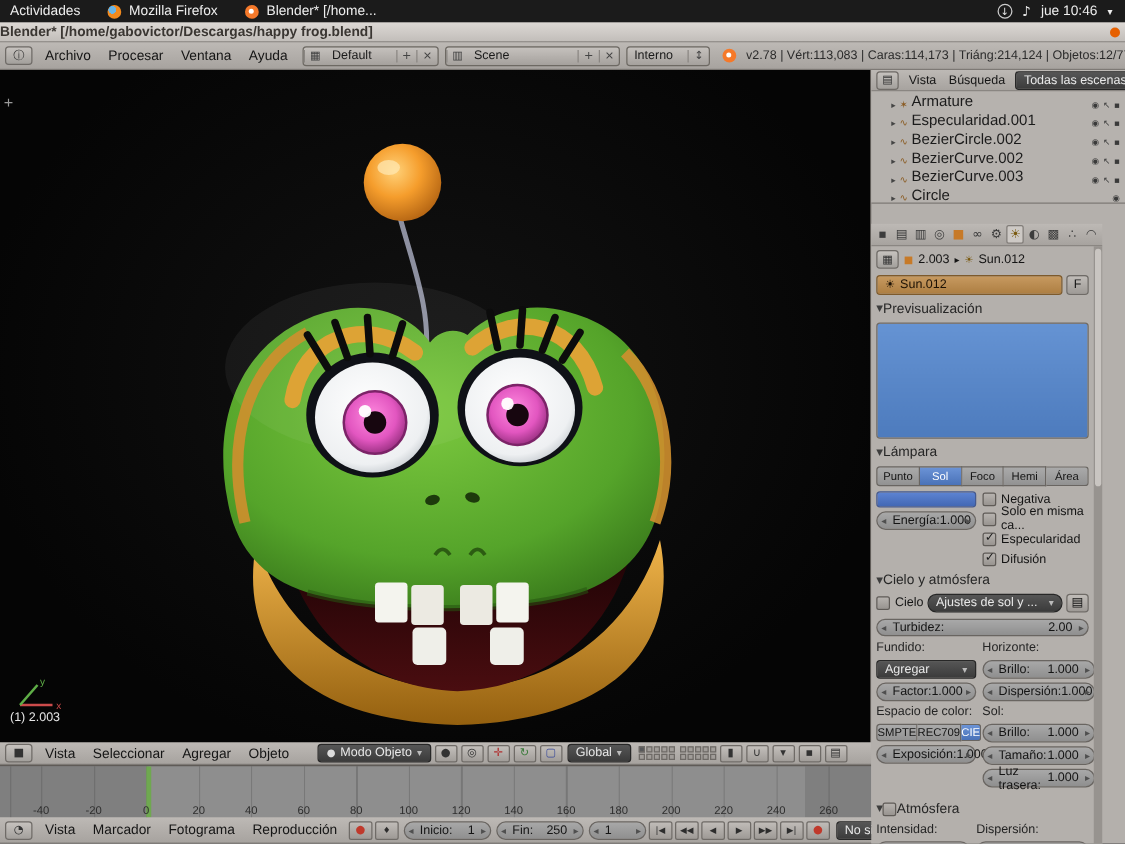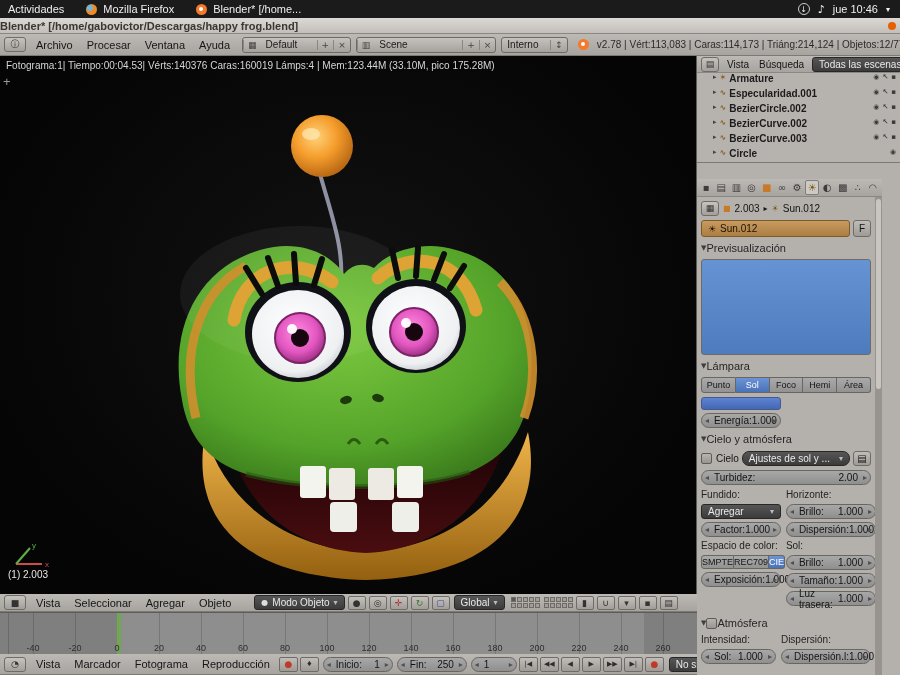--- a/index.html
+++ b/index.html
@@ -116,22 +116,22 @@
           background:linear-gradient(#c0bcb8,#9e9a96); font-size:7px; color:#2d2d2d;
           display:flex; align-items:center; justify-content:center; flex:none; }
   .rec { color:#c0392b !important; font-size:9px; }
 
   
   .outl { position:absolute; top:56px; left:697px; width:203px; height:107px; background:#b6b2ae;
           border-bottom:1px solid #7d7975; overflow:hidden; }
   .outl-h { height:17px; background:linear-gradient(#bdb9b5,#a7a39f); border-bottom:1px solid #8a8682;
             display:flex; align-items:center; font-size:10px; color:#151515; }
   .outl-h .mlabel { padding:0 5px; }
-  .orow { display:flex; align-items:flex-start; height:15px; font-size:10px; color:#1b1b1b;
-          padding:0 4px 0 16px; gap:3px; white-space:nowrap;font-weight:bold; }
+  .orow { display:flex; align-items:flex-end; height:15px; font-size:12px; color:#1b1b1b;
+          padding:0 4px 0 16px; gap:3px; white-space:nowrap; }
   .orow .tri { font-size:7px; color:#444; }
   .orow .tico { font-size:8px; color:#8a5a20; }
   .orow .sp { flex:1; }
   .orow .rico { font-size:7px; color:#3a3a3a; }
 
   
   .props { position:absolute; top:179px; left:697px; width:185px; height:512px; background:#b4b0ac; overflow:hidden; }
   .ptabs { height:18px; display:flex; align-items:center; gap:1px; padding:1px 2px;
            background:linear-gradient(#bdb9b5,#a7a39f); border-bottom:1px solid #8a8682; }
   .ptab { width:17px; height:15px; display:flex; align-items:center; justify-content:center;
@@ -221,21 +221,20 @@
     </span>
     <span class="pill" data-name="render-engine-selector">
       <span style="min-width:48px" data-name="engine-value">Interno</span>
       <span class="mini gi gi-updown" data-name="engine-dropdown-icon"></span>
     </span>
     <span class="blogo" data-name="blender-logo-icon"></span>
     <span class="stats" data-name="scene-statistics">v2.78 | Vért:113,083 | Caras:114,173 | Triáng:214,124 | Objetos:12/77 | Lámp:0/4 | Mem:109.</span>
   </div>
 
   <div class="vp" data-name="3d-viewport">
-    <div class="vp-stats" data-name="viewport-statistics">Fotograma:1| Tiempo:00:04.53| Vérts:140376 Caras:160019 Lámps:4 | Mem:123.44M (33.10M, pico 175.28M)</div>
     <div class="vp-plus" data-name="toolshelf-expand-icon">+</div>
 
     <svg width="697" height="538" viewBox="0 0 697 538" data-name="frog-render">
       <defs>
         <radialGradient id="gBall" cx="40%" cy="35%" r="75%">
           <stop offset="0%" stop-color="#ffd27a"></stop>
             <stop offset="45%" stop-color="#f59d2c"></stop>
           <stop offset="100%" stop-color="#a85a0e"></stop>
         </radialGradient>
         <radialGradient id="gHead" cx="45%" cy="35%" r="80%">
@@ -543,20 +542,38 @@
         <div data-name="lamp-type-area">Área</div>
       </div>
       <div class="cols">
         <div class="c cL">
           <div class="swatch" data-name="lamp-color-swatch"></div>
           <div class="slider" data-name="energy-slider">
             <span>Energía:</span>
             <span>1.000</span>
           </div>
         </div>
+        <div class="c cR">
+          <div class="chk" data-name="negative-checkbox">
+            <span class="box" data-name="checkbox-box"></span>
+            <span>Negativa</span>
+          </div>
+          <div class="chk" data-name="this-layer-only-checkbox">
+            <span class="box" data-name="checkbox-box"></span>
+            <span>Solo en misma ca...</span>
+          </div>
+          <div class="chk checked" data-name="specular-checkbox">
+            <span class="box" data-name="checkbox-box"></span>
+            <span>Especularidad</span>
+          </div>
+          <div class="chk checked" data-name="diffuse-checkbox">
+            <span class="box" data-name="checkbox-box"></span>
+            <span>Difusión</span>
+          </div>
+        </div>
       </div>
 
       <div class="phead" data-name="panel-header-sky">
         <span class="tri gi gi-trid" data-name="panel-collapse-icon"></span>
         <span>Cielo y atmósfera</span>
       </div>
       <div class="skyrow">
         <div class="chk" data-name="sky-checkbox">
           <span class="box" data-name="checkbox-box"></span>
           <span>Cielo</span>

